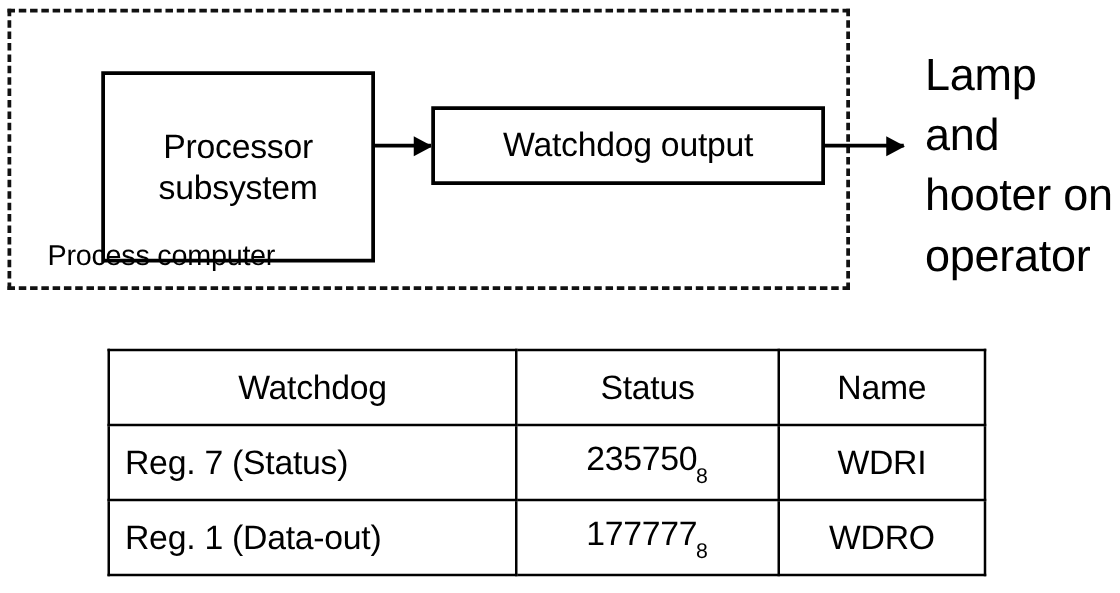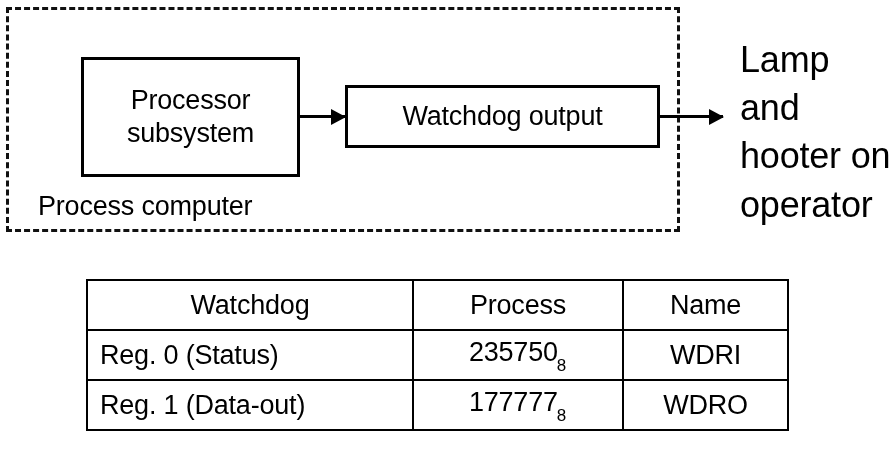--- a/index.html
+++ b/index.html
@@ -46,36 +46,36 @@
     text-align: center;
     font-size: 27px;
     line-height: 1.22;
     letter-spacing: -0.2px;
   }
 
   #processor-box {
     left: 81px;
     top: 57px;
     width: 219px;
-    height: 120px;
+    height: 153px;
   }
 
   #watchdog-box {
     left: 345px;
     top: 85px;
     width: 315px;
     height: 63px;
     text-align: center;
   }
 
   .enclosure-label {
     position: absolute;
     left: 38px;
     top: 191px;
-    font-size: 27px;
+    font-size: 23px;
     letter-spacing: -0.2px;
     white-space: nowrap;
   }
 
   .external-label {
     position: absolute;
     left: 740px;
     top: 36px;
     width: 152px;
     font-size: 36px;
@@ -119,21 +119,21 @@
     top: 279px;
     width: 701px;
     border-collapse: collapse;
     table-layout: fixed;
     font-size: 27px;
     letter-spacing: -0.2px;
   }
   #register-table td,
   #register-table th {
     border: 2px solid #000000;
-    height: 50px;
+    height: 60px;
     padding: 0 12px;
     font-weight: normal;
     box-sizing: border-box;
   }
   #register-table th { text-align: center; }
   .col-watchdog { width: 326px; }
   .col-address  { width: 210px; }
   .col-name     { width: 165px; }
 
   .cell-watchdog { text-align: left; }
@@ -183,27 +183,27 @@
 
 <table id="register-table">
   <colgroup>
     <col class="col-watchdog">
     <col class="col-address">
     <col class="col-name">
   </colgroup>
   <thead>
     <tr>
       <th>Watchdog</th>
-      <th>Process</th>
+      <th>Status</th>
       <th>Name</th>
     </tr>
   </thead>
   <tbody>
     <tr>
-      <td class="cell-watchdog">Reg. 0 (Status)</td>
+      <td class="cell-watchdog">Reg. 7 (Status)</td>
       <td class="cell-address"><span class="addr-value">235750</span><span class="addr-base">8</span></td>
       <td class="cell-name">WDRI</td>
     </tr>
     <tr>
       <td class="cell-watchdog">Reg. 1 (Data-out)</td>
       <td class="cell-address"><span class="addr-value">177777</span><span class="addr-base">8</span></td>
       <td class="cell-name">WDRO</td>
     </tr>
   </tbody>
 </table>

